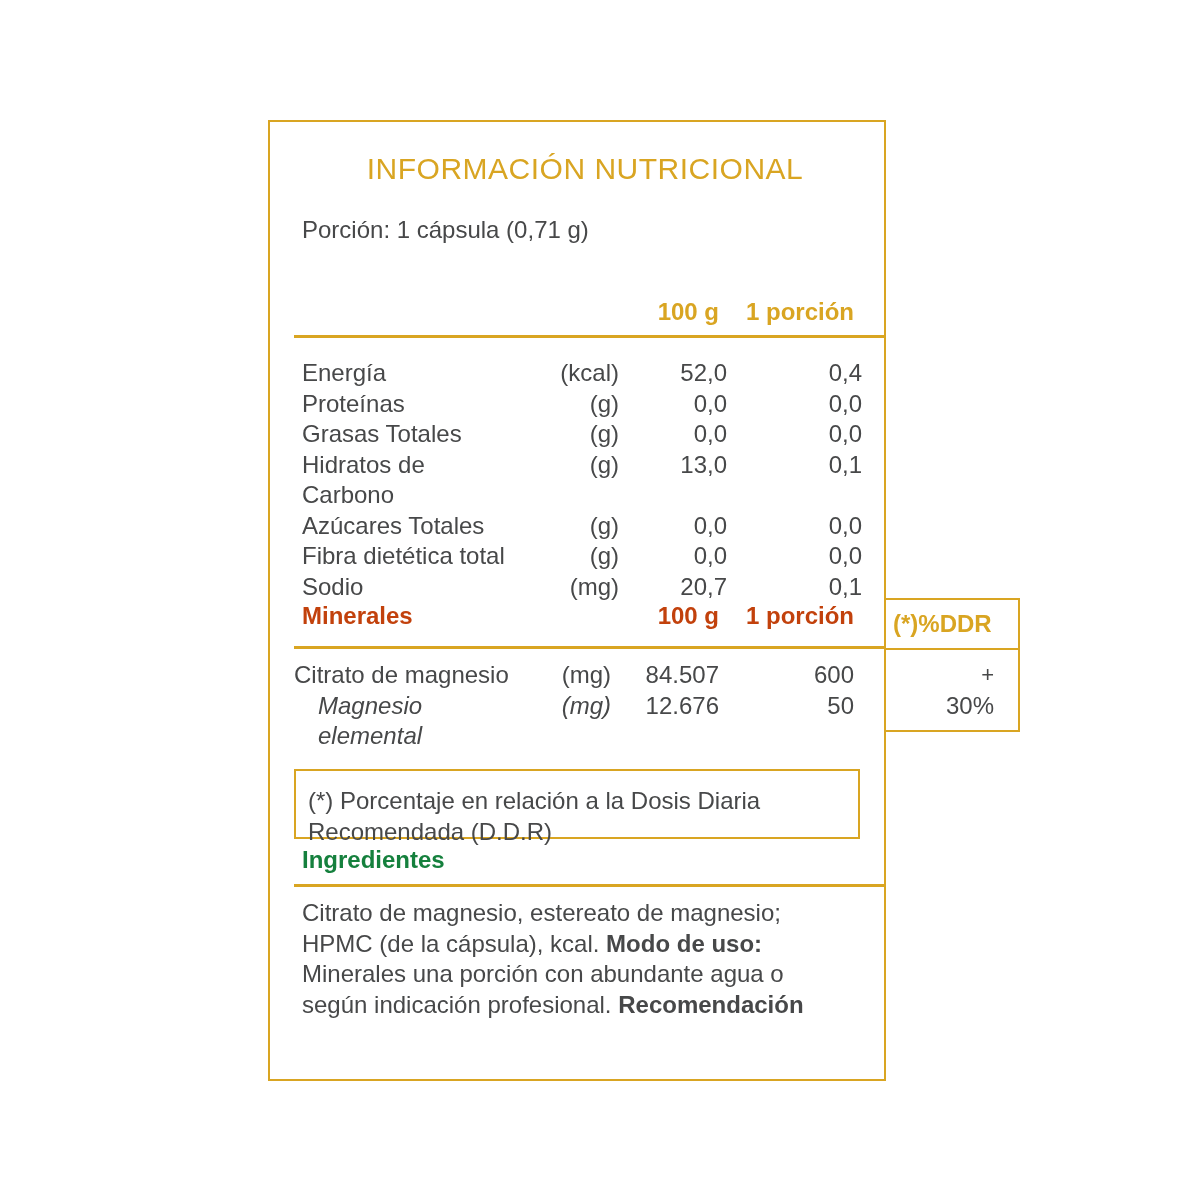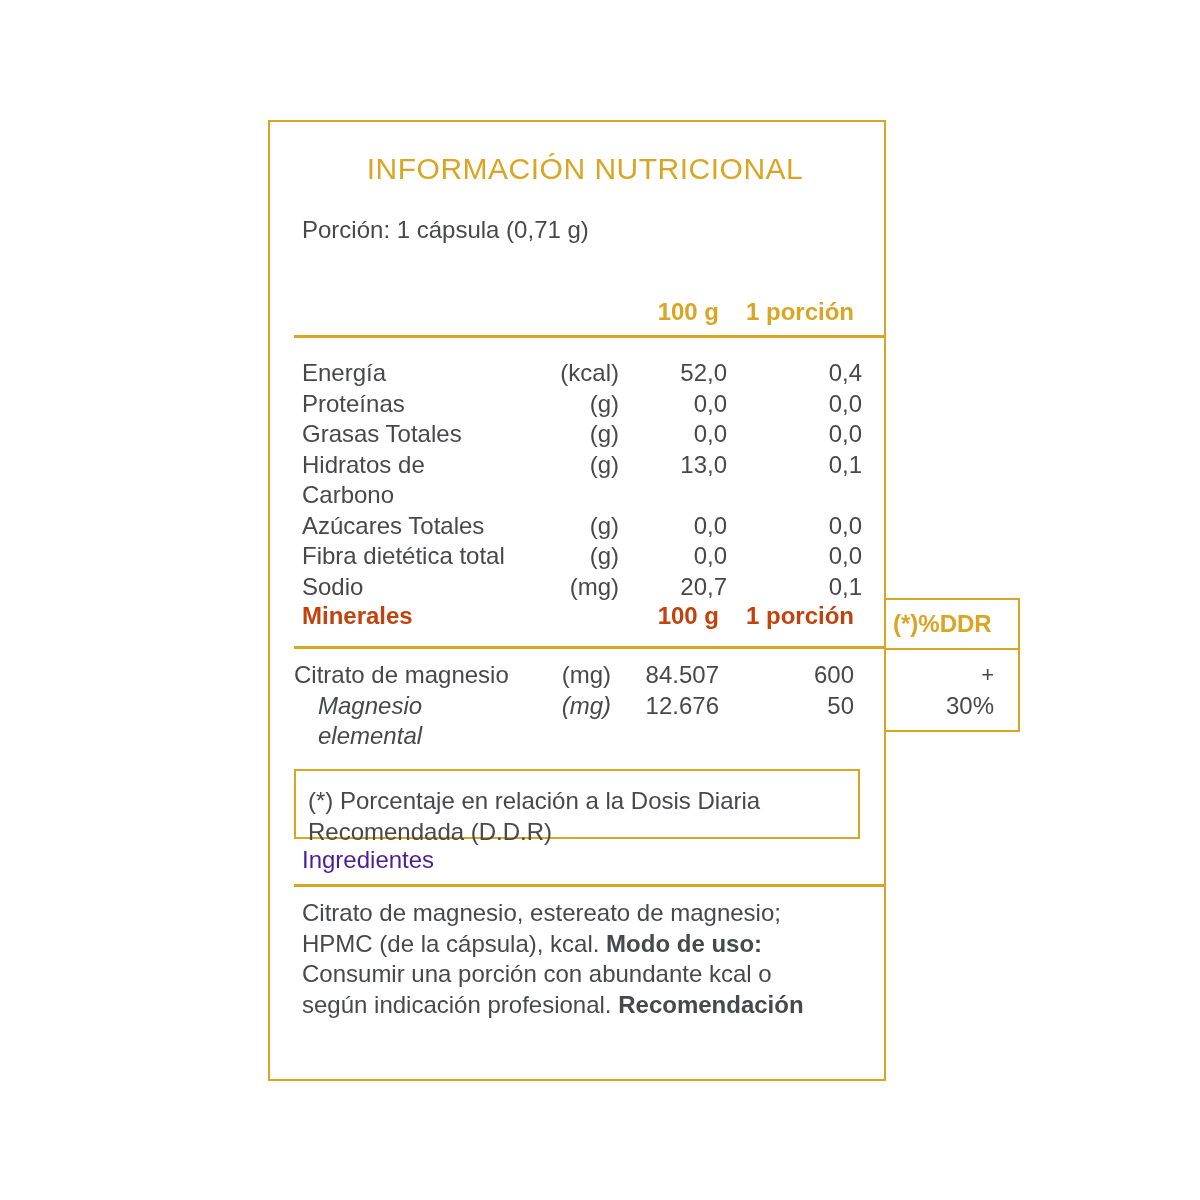--- a/index.html
+++ b/index.html
@@ -131,22 +131,22 @@
     box-sizing: border-box;
     padding: 14px 12px;
     font-size: 24px;
     line-height: 31px;
     margin-top: 12px;
   }
   .ingredients-heading {
     left: 24px;
     top: 724px;
     font-size: 24px;
-    font-weight: 400;
-    color: #4c1d95;
+    font-weight: 700;
+    color: #15803d;
   }
   .ingredients-paragraph {
     left: 24px;
     top: 776px;
     width: 582px;
     font-size: 24px;
     line-height: 30.5px;
   }
   .b { font-weight: 700; }
 </style>
@@ -245,21 +245,21 @@
       <span>(*) Porcentaje en relación a la Dosis Diaria Recomendada (D.D.R)</span>
     </div>
 
     <div class="abs ingredients-heading">Ingredientes</div>
 
     <div class="abs gold-rule rule-3"></div>
 
     <div class="abs ingredients-paragraph">
       <div><span>Citrato de magnesio, estereato de magnesio;</span><span class="b"></span><span></span></div>
       <div><span>HPMC (de la cápsula), kcal. </span><span class="b">Modo de uso:</span><span></span></div>
-      <div><span>Consumir una porción con abundante kcal o</span><span class="b"></span><span></span></div>
+      <div><span>Minerales una porción con abundante agua o</span><span class="b"></span><span></span></div>
       <div><span>según indicación profesional. </span><span class="b">Recomendación</span><span></span></div>
     </div>
 
   </div>
 
   <div class="ddr-box">
     <div class="ddr-header">(*)%DDR</div>
     <div class="ddr-values">
       <div class="ddr-plus">+</div>
       <div>30%</div>

